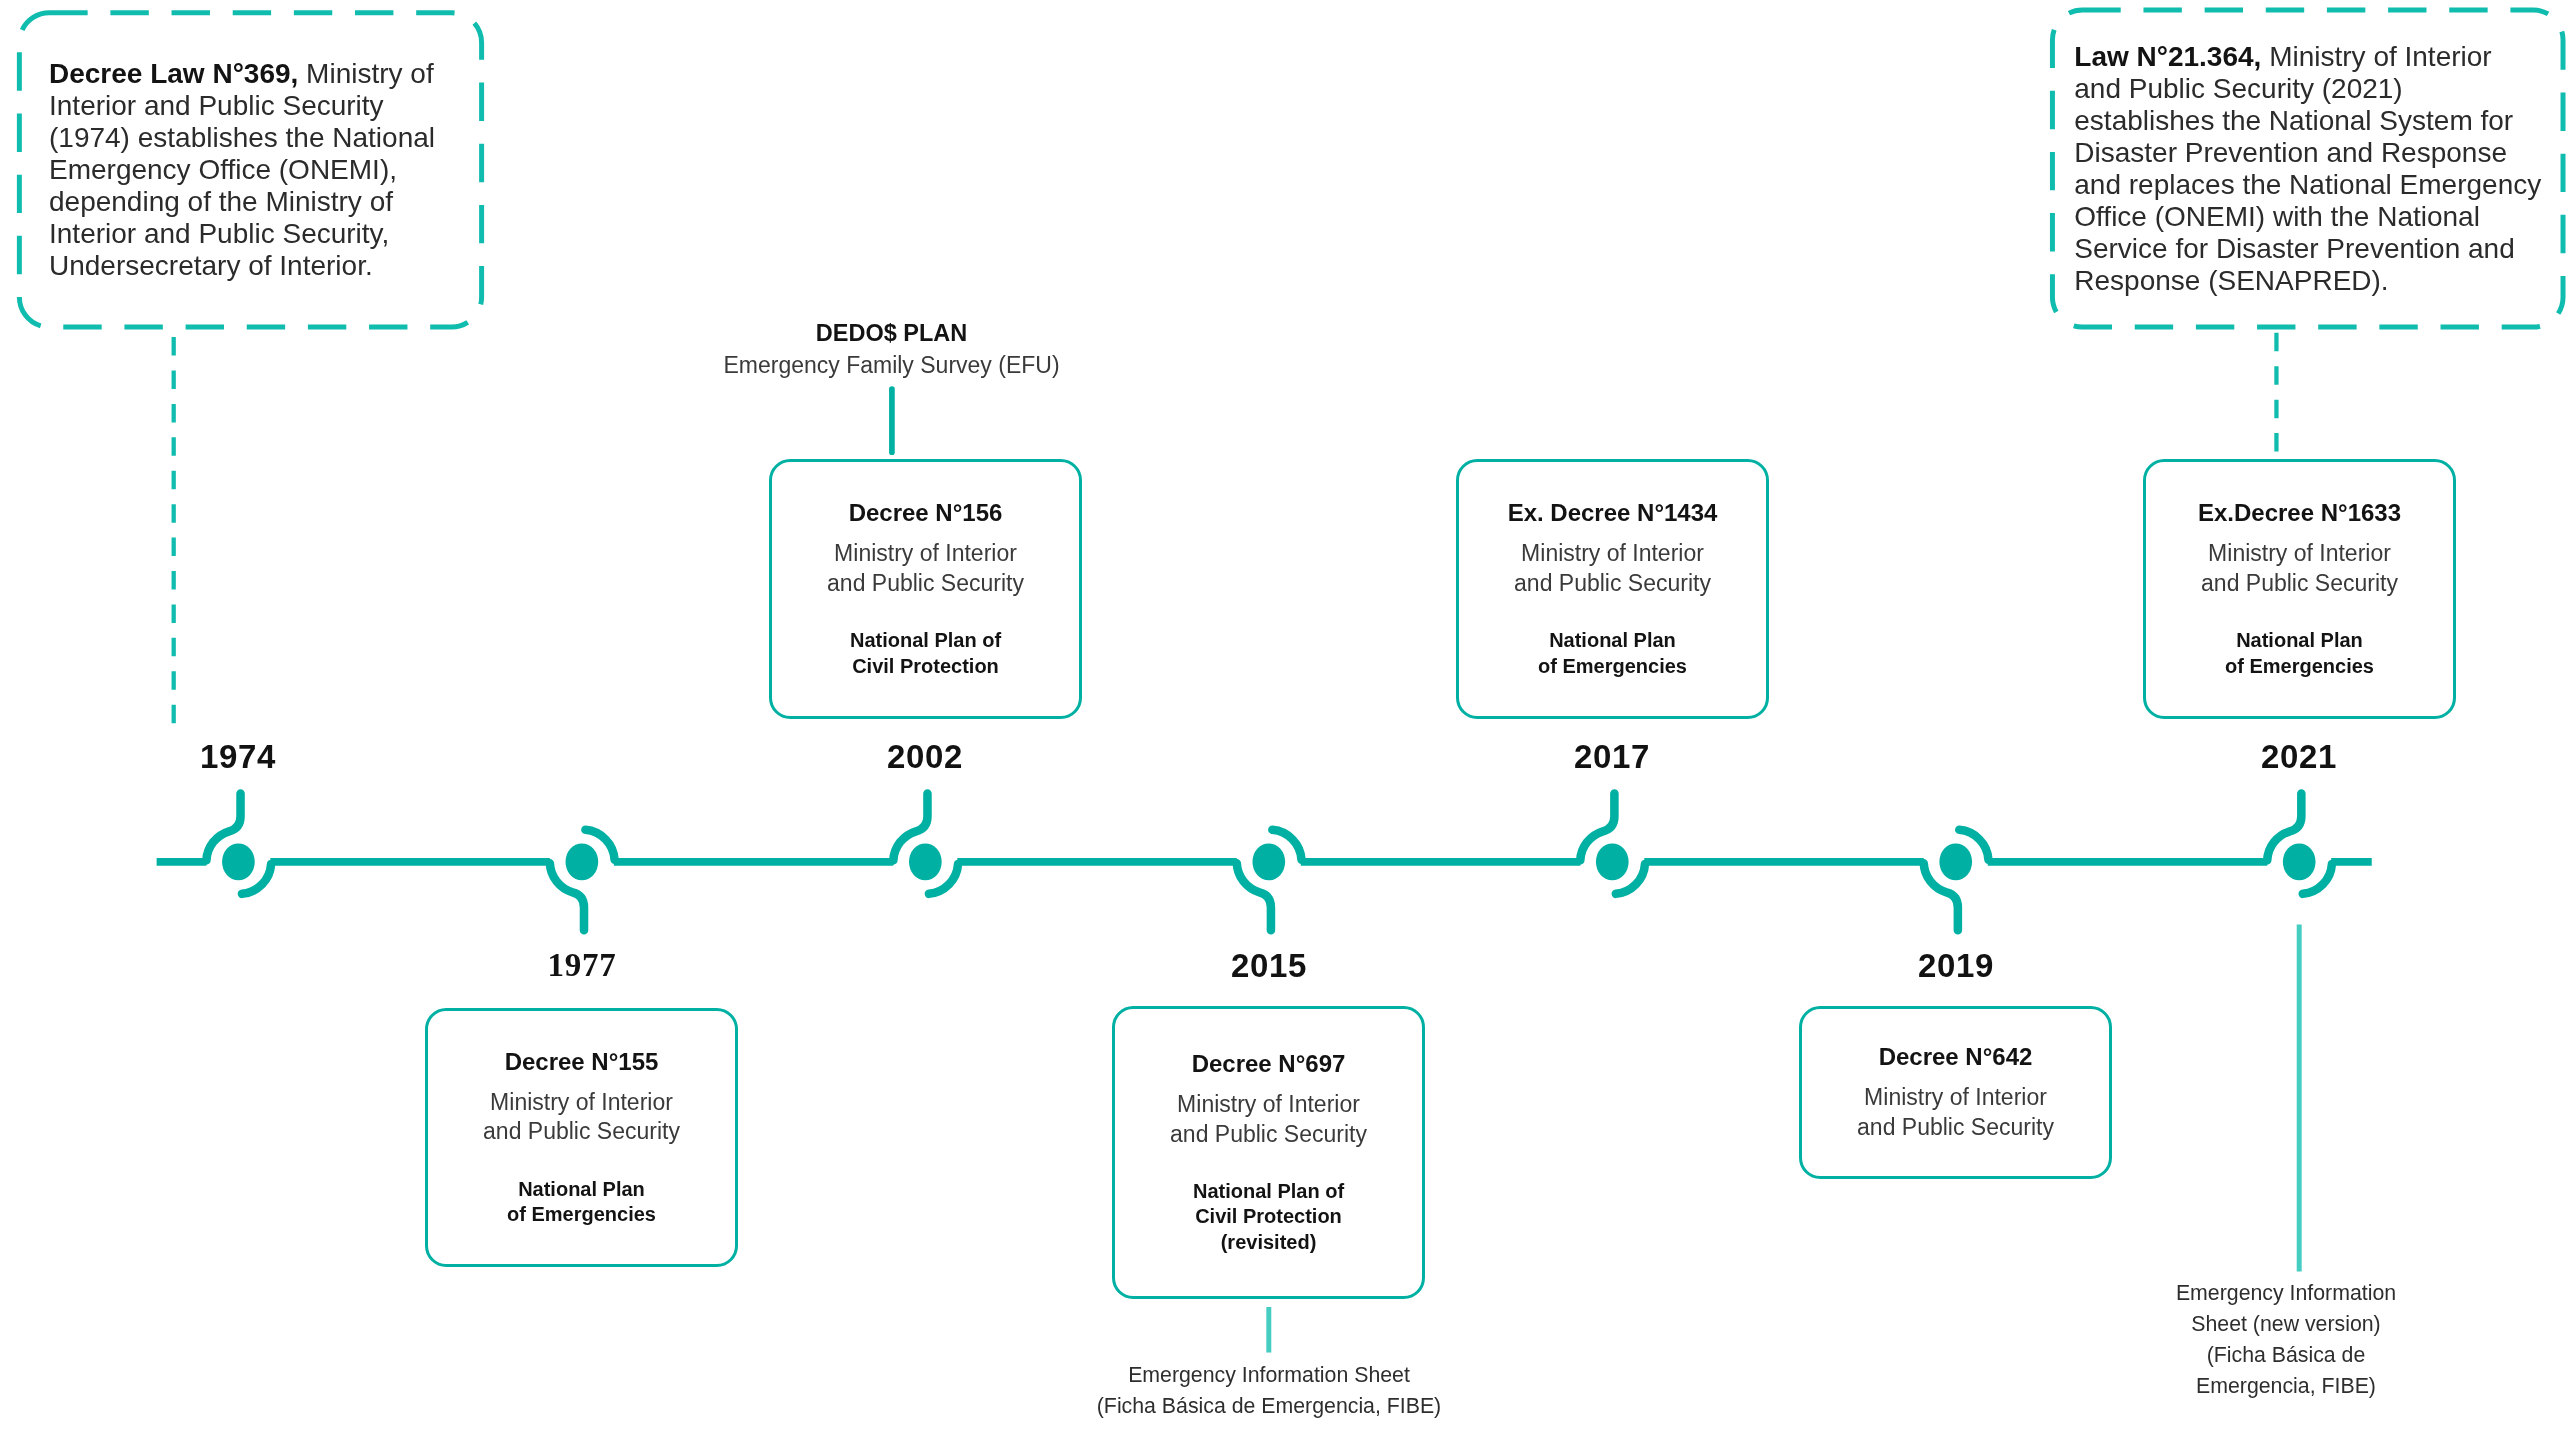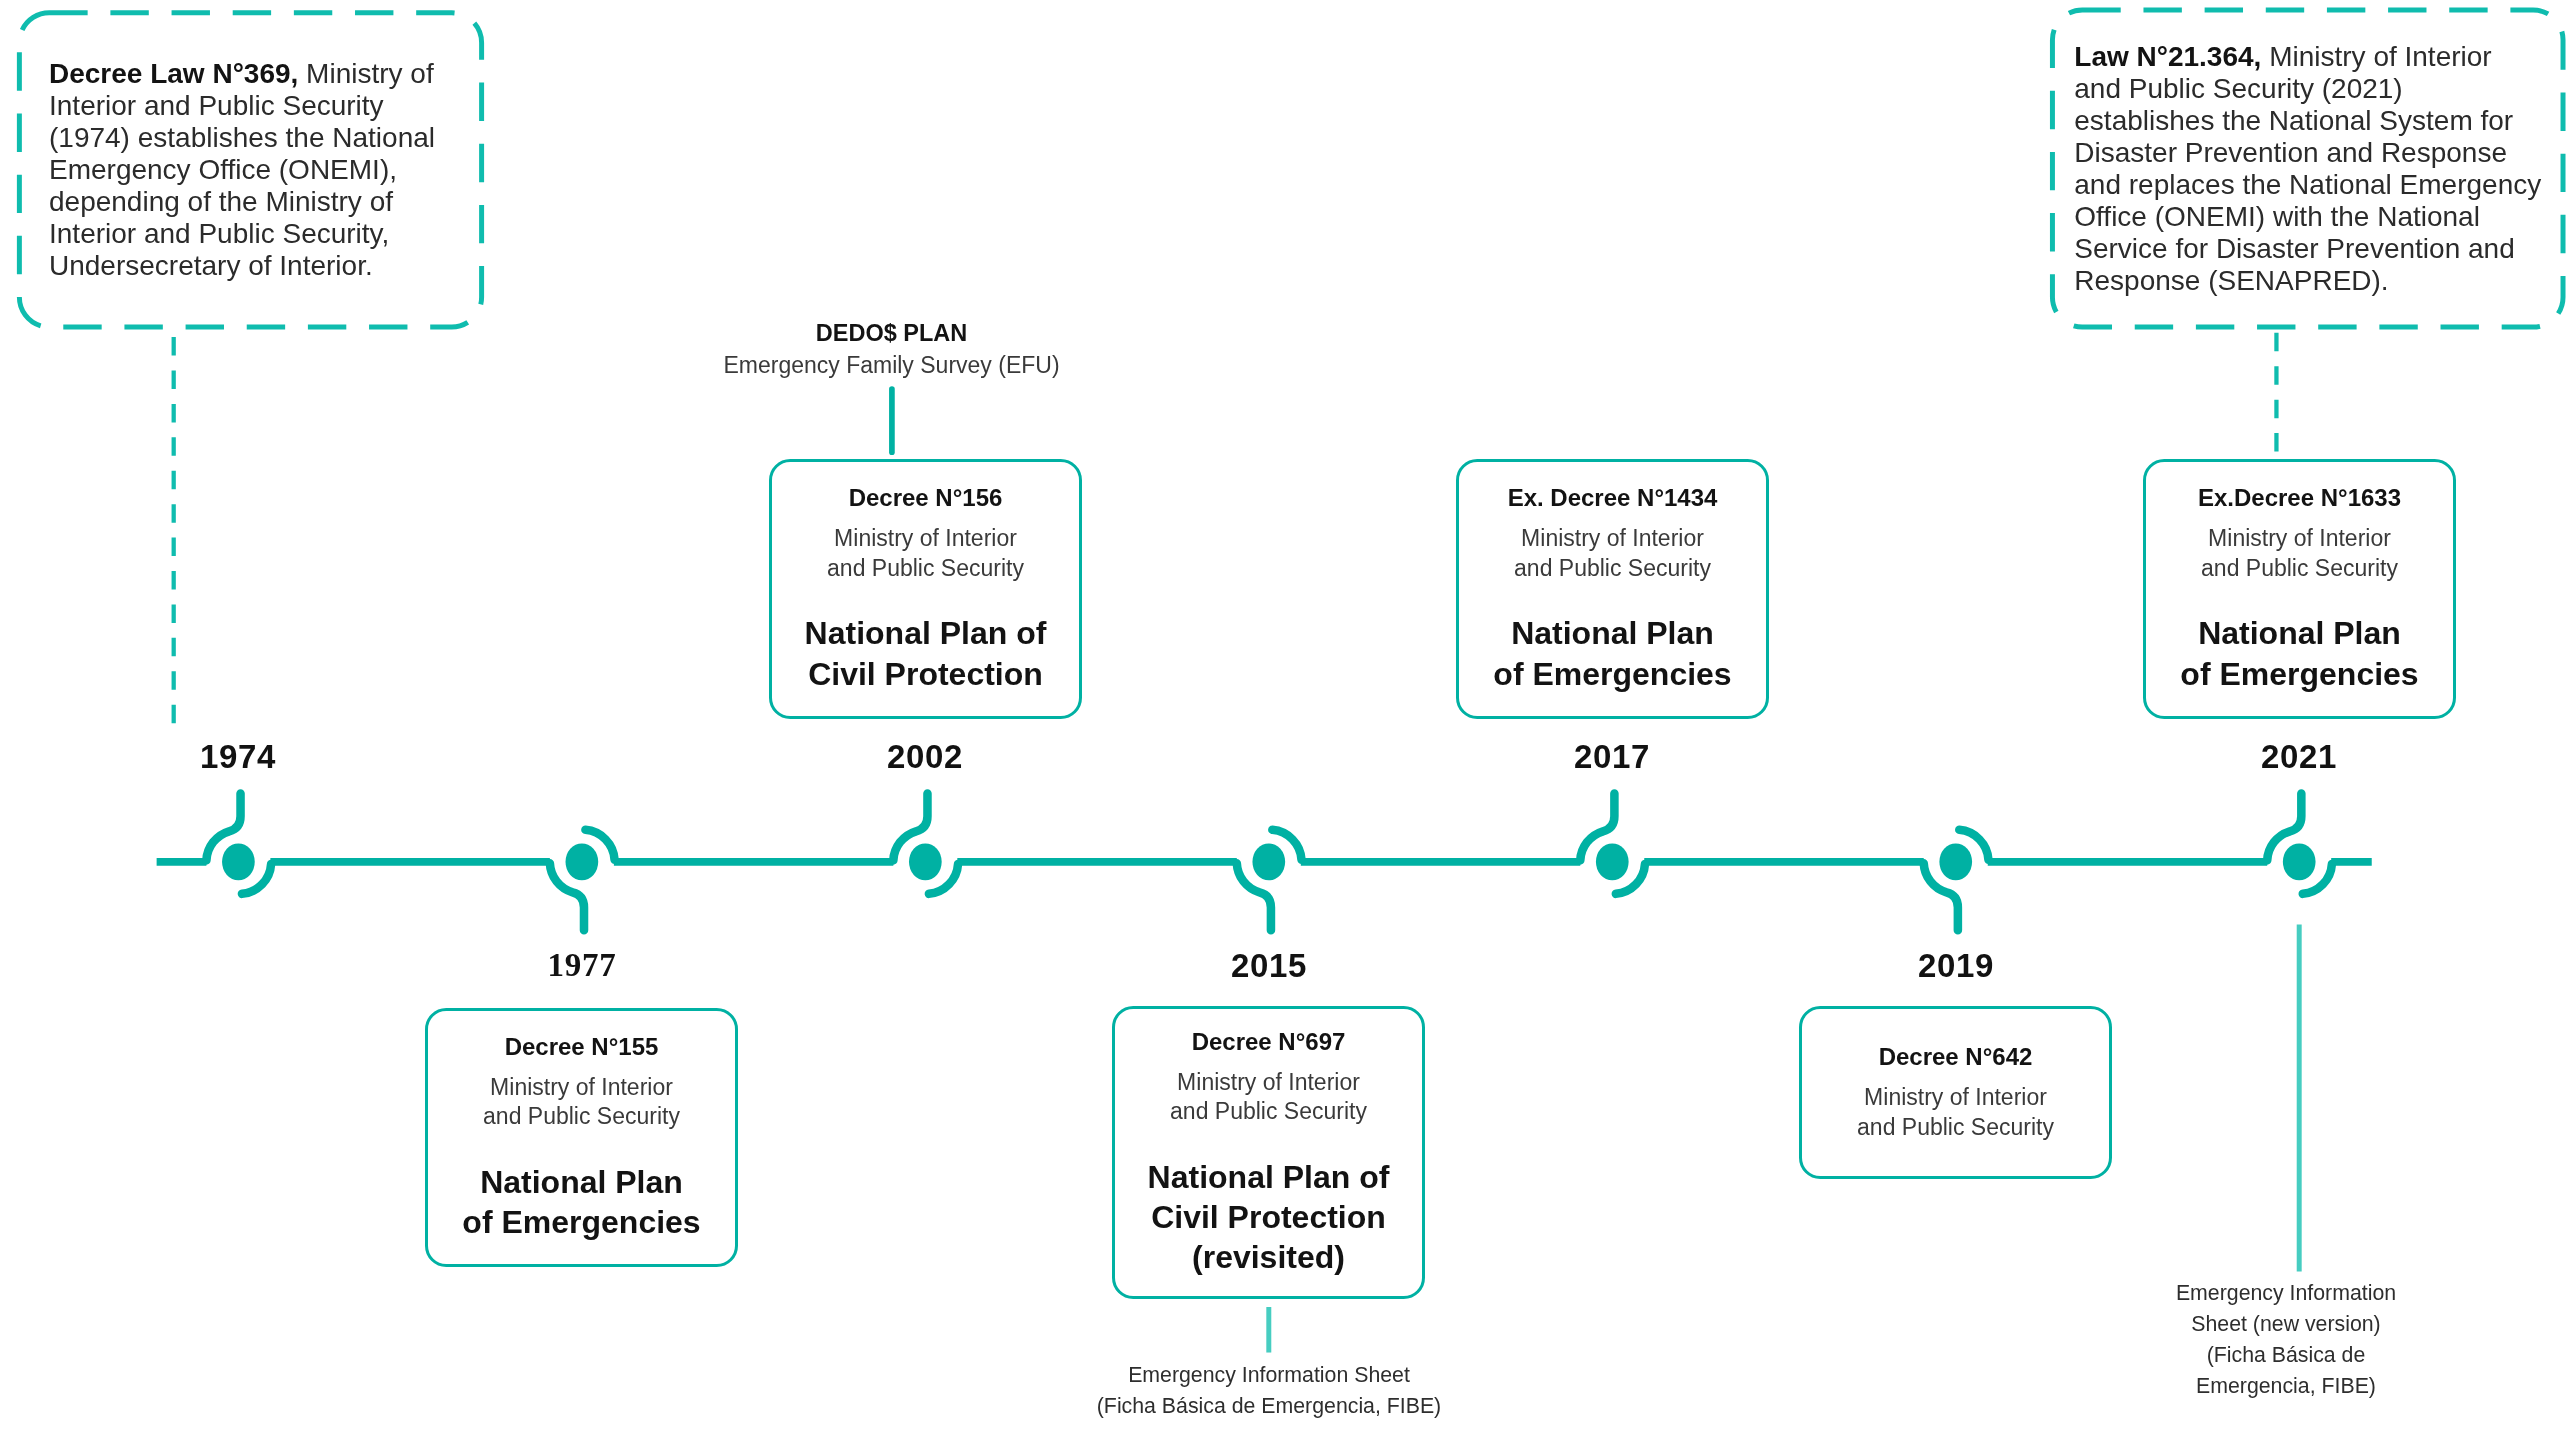--- a/index.html
+++ b/index.html
@@ -30,21 +30,21 @@
   .callout .lead{font-weight:700;color:#131313;}
   .event-box{
     box-sizing:border-box;
     border:3.6px solid var(--accent,#00b1a3);
     border-radius:21.3px;background:#fff;
     display:flex;flex-direction:column;align-items:center;justify-content:center;
     text-align:center;
   }
   .box-title{font-size:24px;font-weight:700;color:#131313;line-height:1.2;}
   .box-org{font-size:23px;color:#3a3a3a;line-height:1.28;margin-top:11.4px;white-space:pre-line;}
-  .box-plan{font-size:32px;font-weight:700;color:#131313;line-height:1.26;margin-top:30px;white-space:pre-line;}
+  .box-plan{font-size:20px;font-weight:700;color:#131313;line-height:1.26;margin-top:30px;white-space:pre-line;}
   .year{
     width:284px;text-align:center;
     font-size:33px;font-weight:700;color:#121212;letter-spacing:0.7px;
   }
   .float-label{ text-align:center; }
   .float-title{font-size:23.5px;font-weight:700;color:#131313;line-height:1.2;}
   .float-sub{font-size:23px;color:#3a3a3a;line-height:1.25;margin-top:4.3px;}
   .note{
     text-align:center;font-size:21.3px;color:#2e2e2e;line-height:31px;white-space:pre-line;
   }

